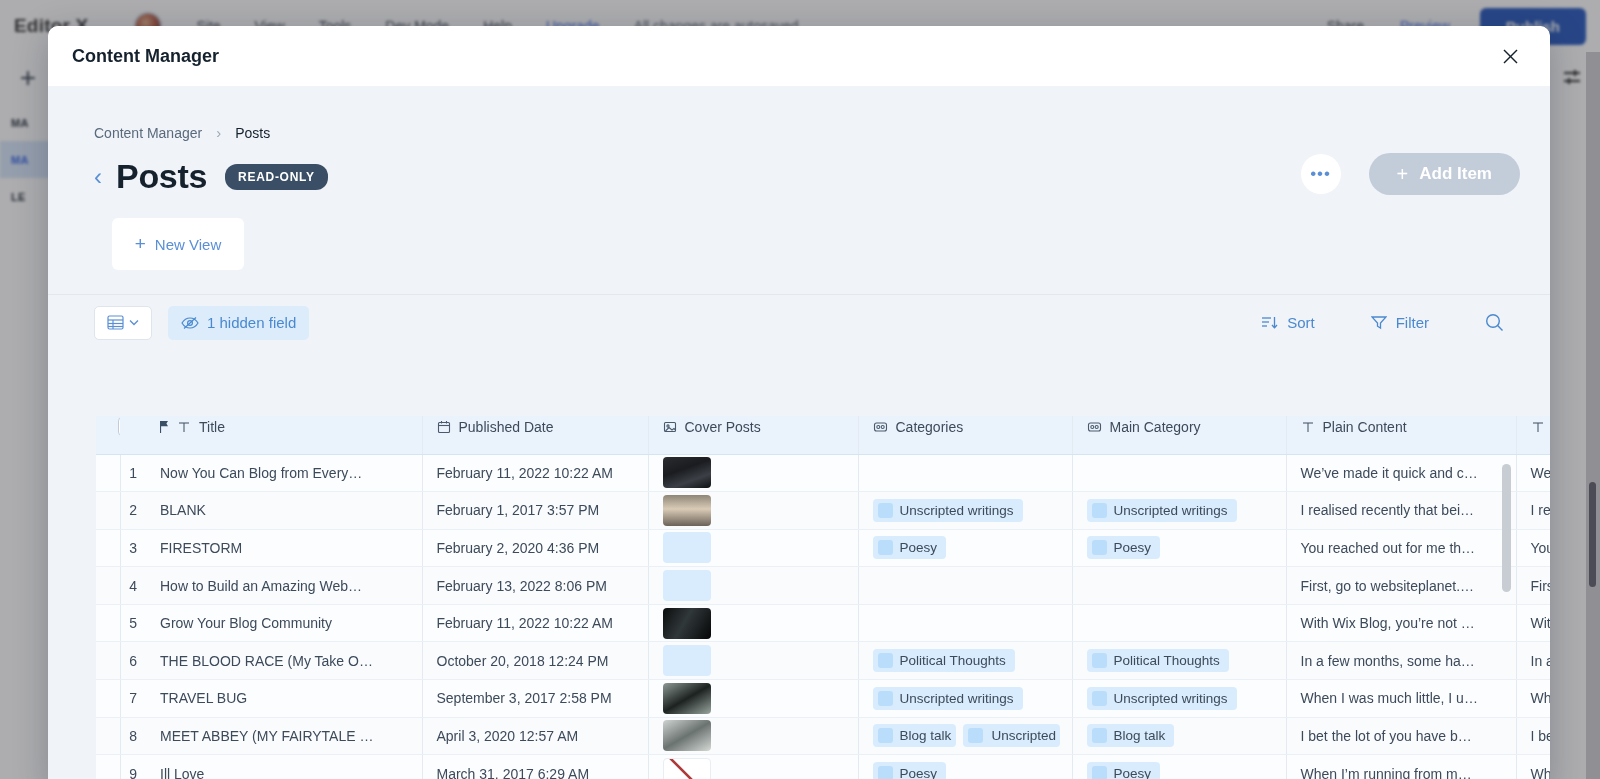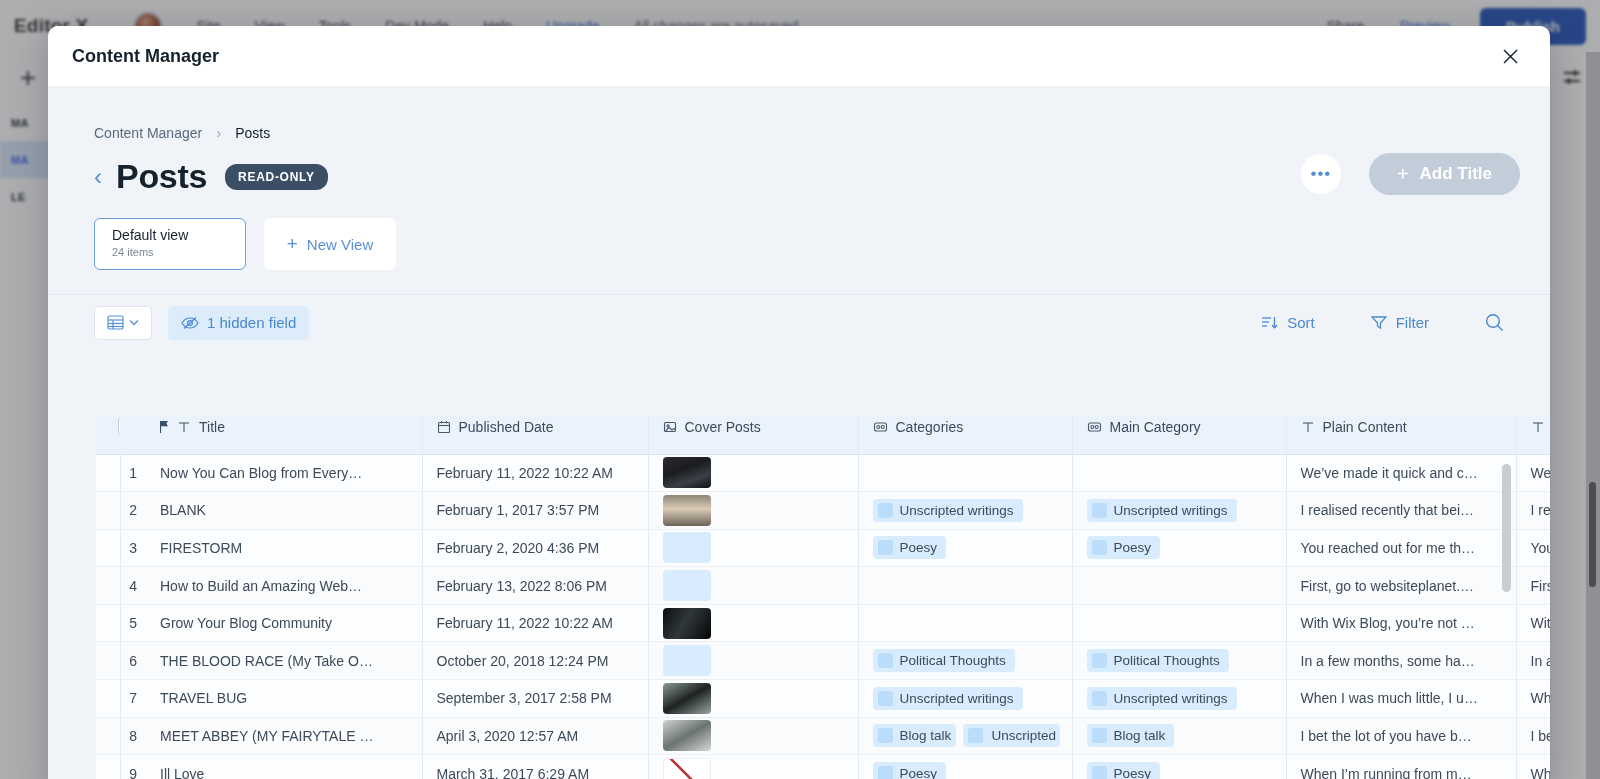--- a/index.html
+++ b/index.html
@@ -338,30 +338,26 @@
 
     <div id="title-row">
       <span id="back-chevron">‹</span>
       <span id="page-title">Posts</span>
       <span id="readonly-badge">READ-ONLY</span>
 
       <div id="title-actions">
         <div id="more-btn">•••</div>
         <div id="add-item-btn">
           <span class="plus">+</span>
-          <span>Add Title</span>
+          <span>Add Item</span>
         </div>
       </div>
     </div>
 
     <div id="view-tabs">
-      <div id="default-view">
-        <div class="vname">Default view</div>
-        <div class="vcount">24 items</div>
-      </div>
       <div id="new-view">
         <span class="plus">+</span>
         <span>New View</span>
       </div>
     </div>
 
     <div id="toolbar">
       <div id="view-switch">
         <span class="icon">
           <svg width="17" height="15" viewBox="0 0 17 15" fill="none" stroke="#5a8fd6" stroke-width="1.2">

